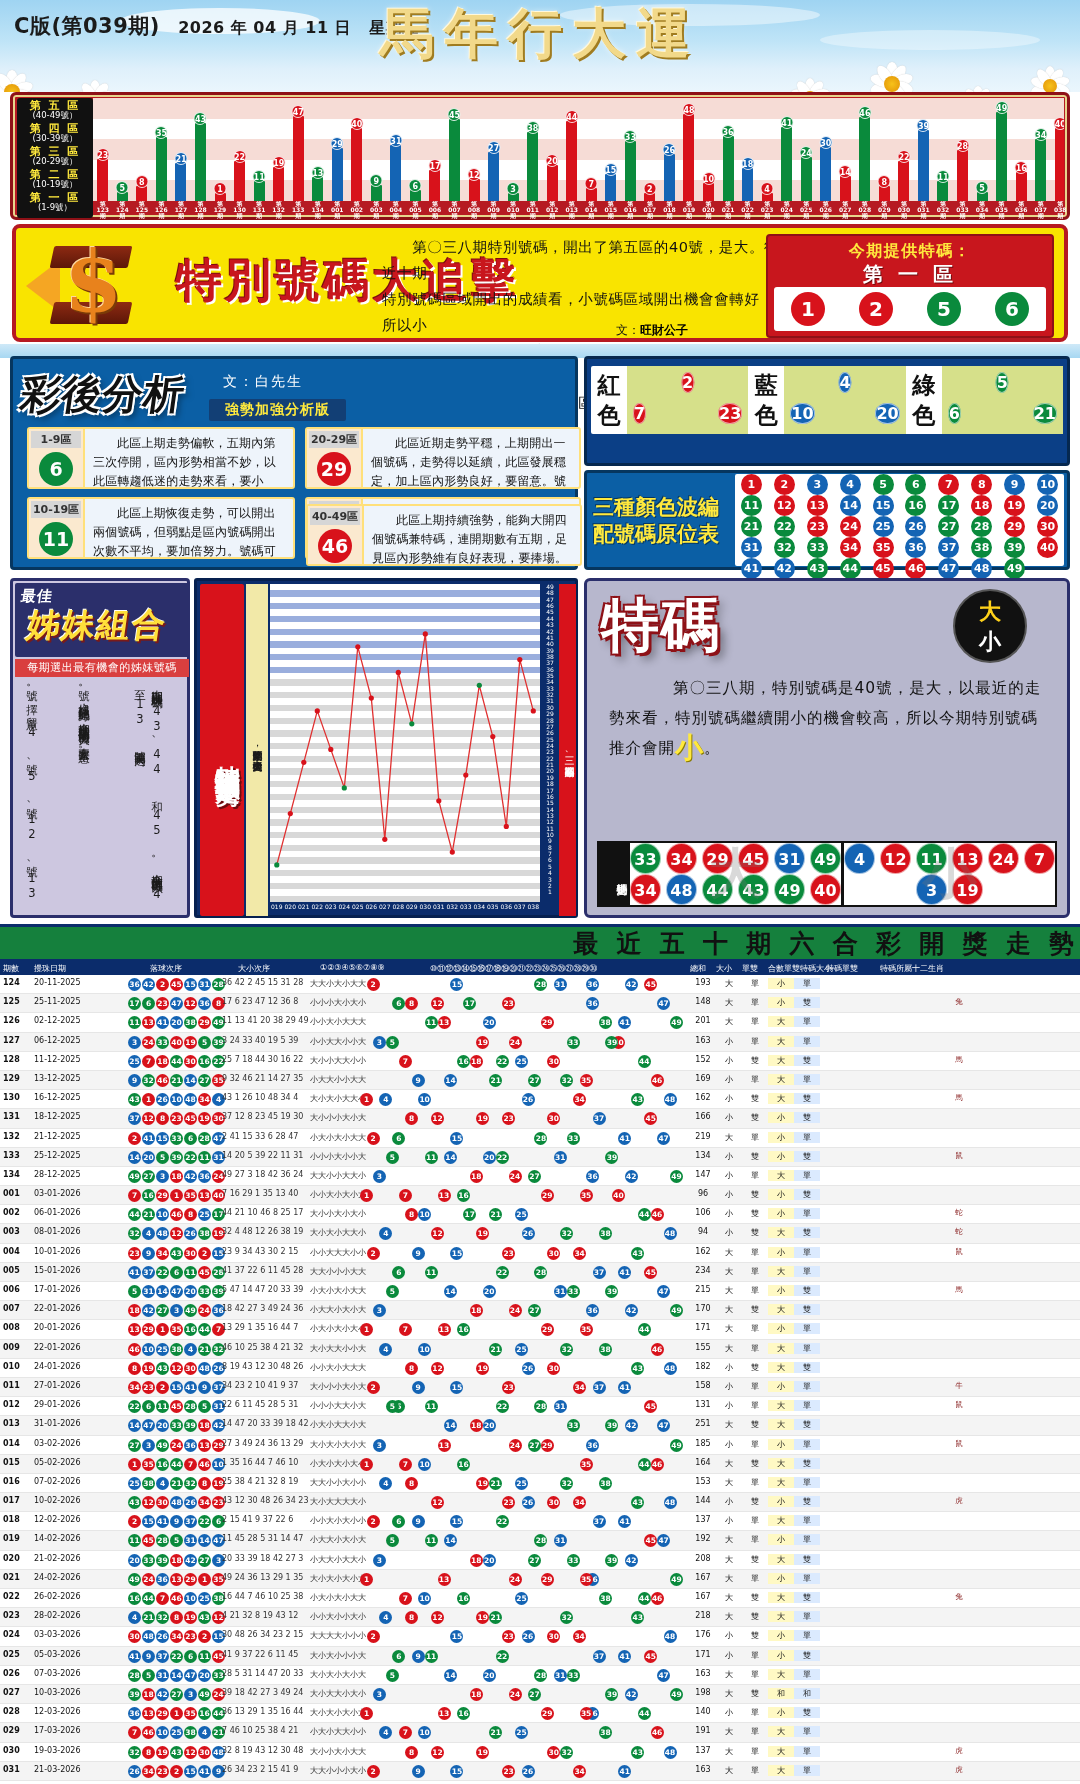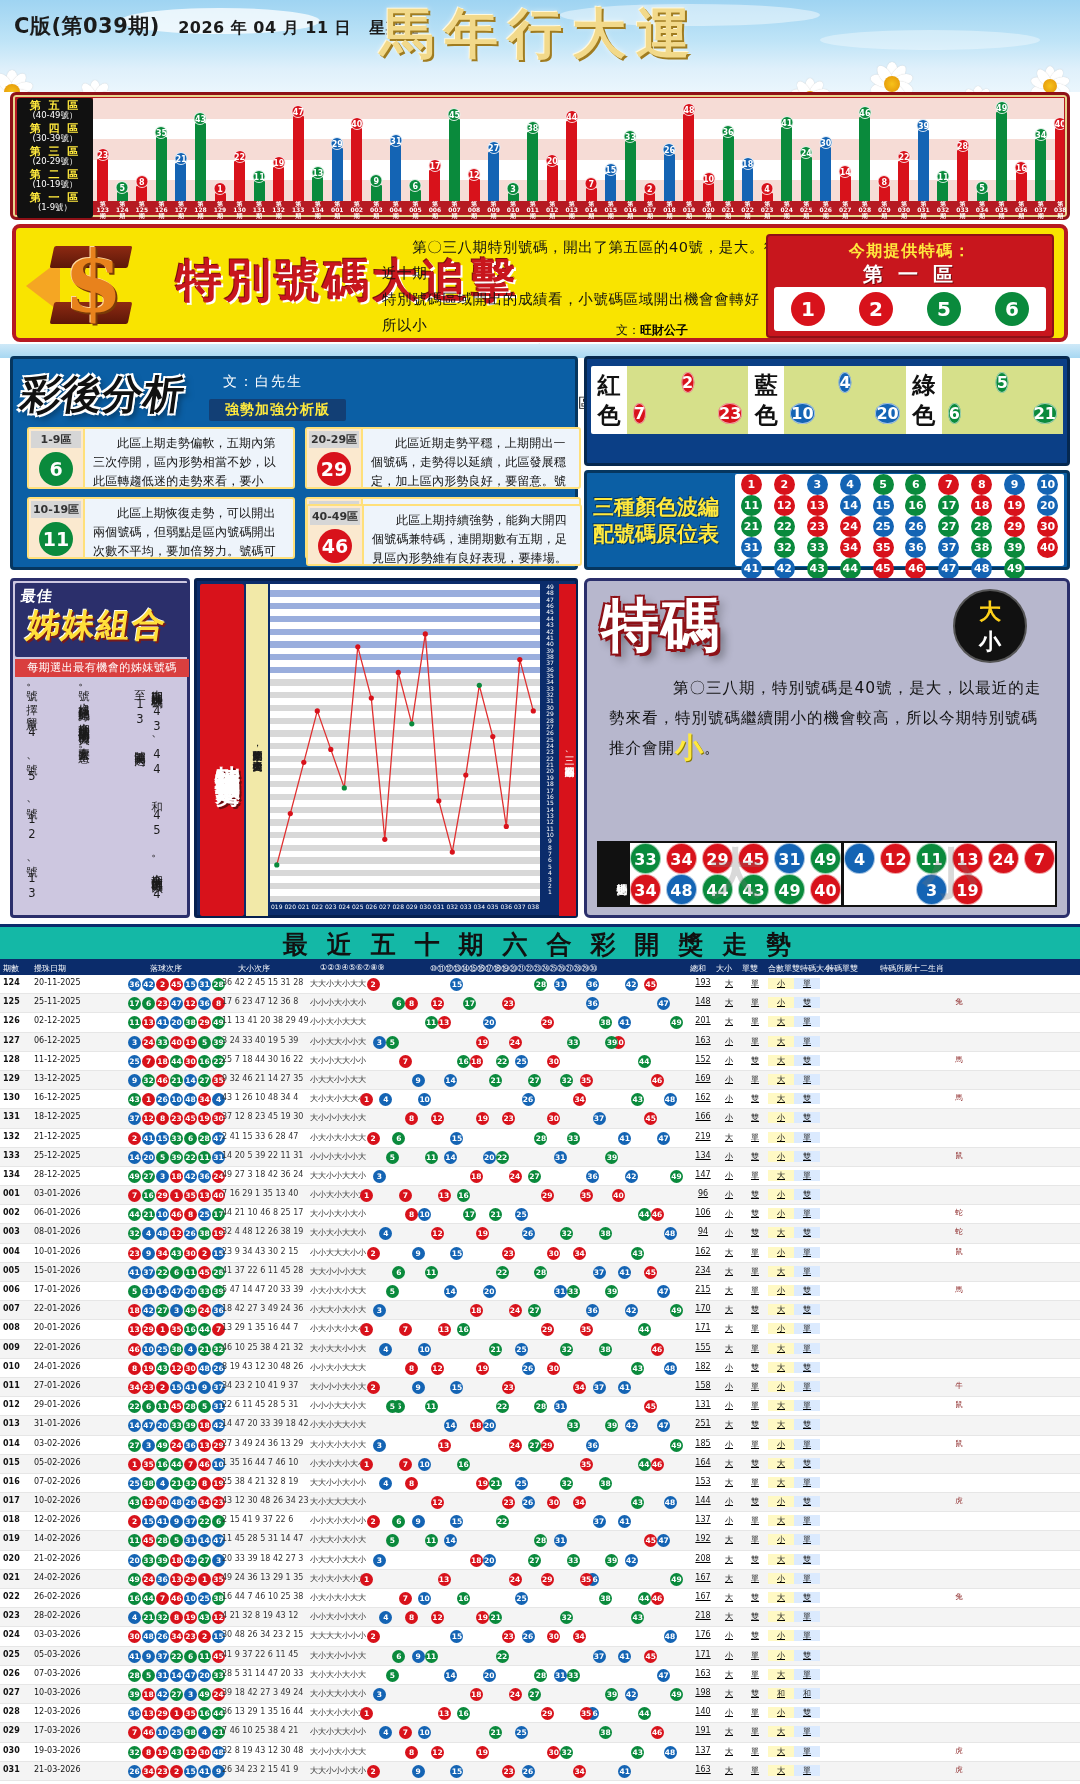--- a/index.html
+++ b/index.html
@@ -365,24 +365,24 @@
     font-size:54px;font-weight:bold;color:rgba(120,120,120,.28);
     font-family:"DejaVu Serif","Liberation Serif",serif;pointer-events:none;
   }
 
   
   .bigtable{
     position:absolute;left:0;top:924px;width:1080px;height:860px;
     background:#fff;border-top:3px solid #0b2c6b;
   }
   .bt-title{
-    height:34px;background:#14b8a6;border-bottom:2px solid #0b2c6b;
-    text-align:center;font-size:25px;font-weight:bold;color:#111;
+    height:34px;background:#15803d;border-bottom:2px solid #0b2c6b;
+    text-align:right;font-size:25px;font-weight:bold;color:#111;
     line-height:34px;letter-spacing:6px;
-    font-family:Liberation Sans, sans-serif;
+    font-family:Liberation Serif, serif;
   }
   .bt-head{
     height:14px;background:#0b2c6b;color:#fff;font-size:8px;position:relative;
   }
   .bt-head span{position:absolute;top:2px;white-space:nowrap;}
   .bt-body{position:relative;height:810px;overflow:hidden;font-size:8px;}
   .bt-row{height:19.2px;position:relative;border-bottom:1px solid #e6e6e6;}
   .bt-row.alt{background:#f4f4f4;}
   .bt-row .cell{position:absolute;top:3px;white-space:nowrap;}
   .bt-row .per{left:3px;color:#111;font-weight:bold;}
@@ -391,21 +391,21 @@
   .tball{
     width:13px;height:13px;border-radius:50%;color:#fff;font-weight:bold;
     font-size:7.5px;line-height:13px;text-align:center;display:inline-block;
   }
   .bt-row .seq{left:222px;color:#333;}
   .bt-row .dx{left:310px;color:#333;}
   .grid-area{
     position:absolute;left:360px;top:0;width:320px;height:100%;
   }
   .grid-dot{position:absolute;top:3px;}
-  .bt-right{position:absolute;left:690px;top:3px;display:flex;gap:0;text-decoration:underline;}
+  .bt-right{position:absolute;left:690px;top:3px;display:flex;gap:0;}
   .rcell{width:26px;text-align:center;font-size:8px;color:#111;}
   .rcell.y{background:#fff9c4;}
   .rcell.b{background:#dbeafe;}
   .zodiac{position:absolute;left:860px;top:3px;display:flex;}
   .zcell{width:18px;text-align:center;font-size:7.5px;color:#8a2222;}
 </style>
 </head>
 <body>
 
 <div class="page">

